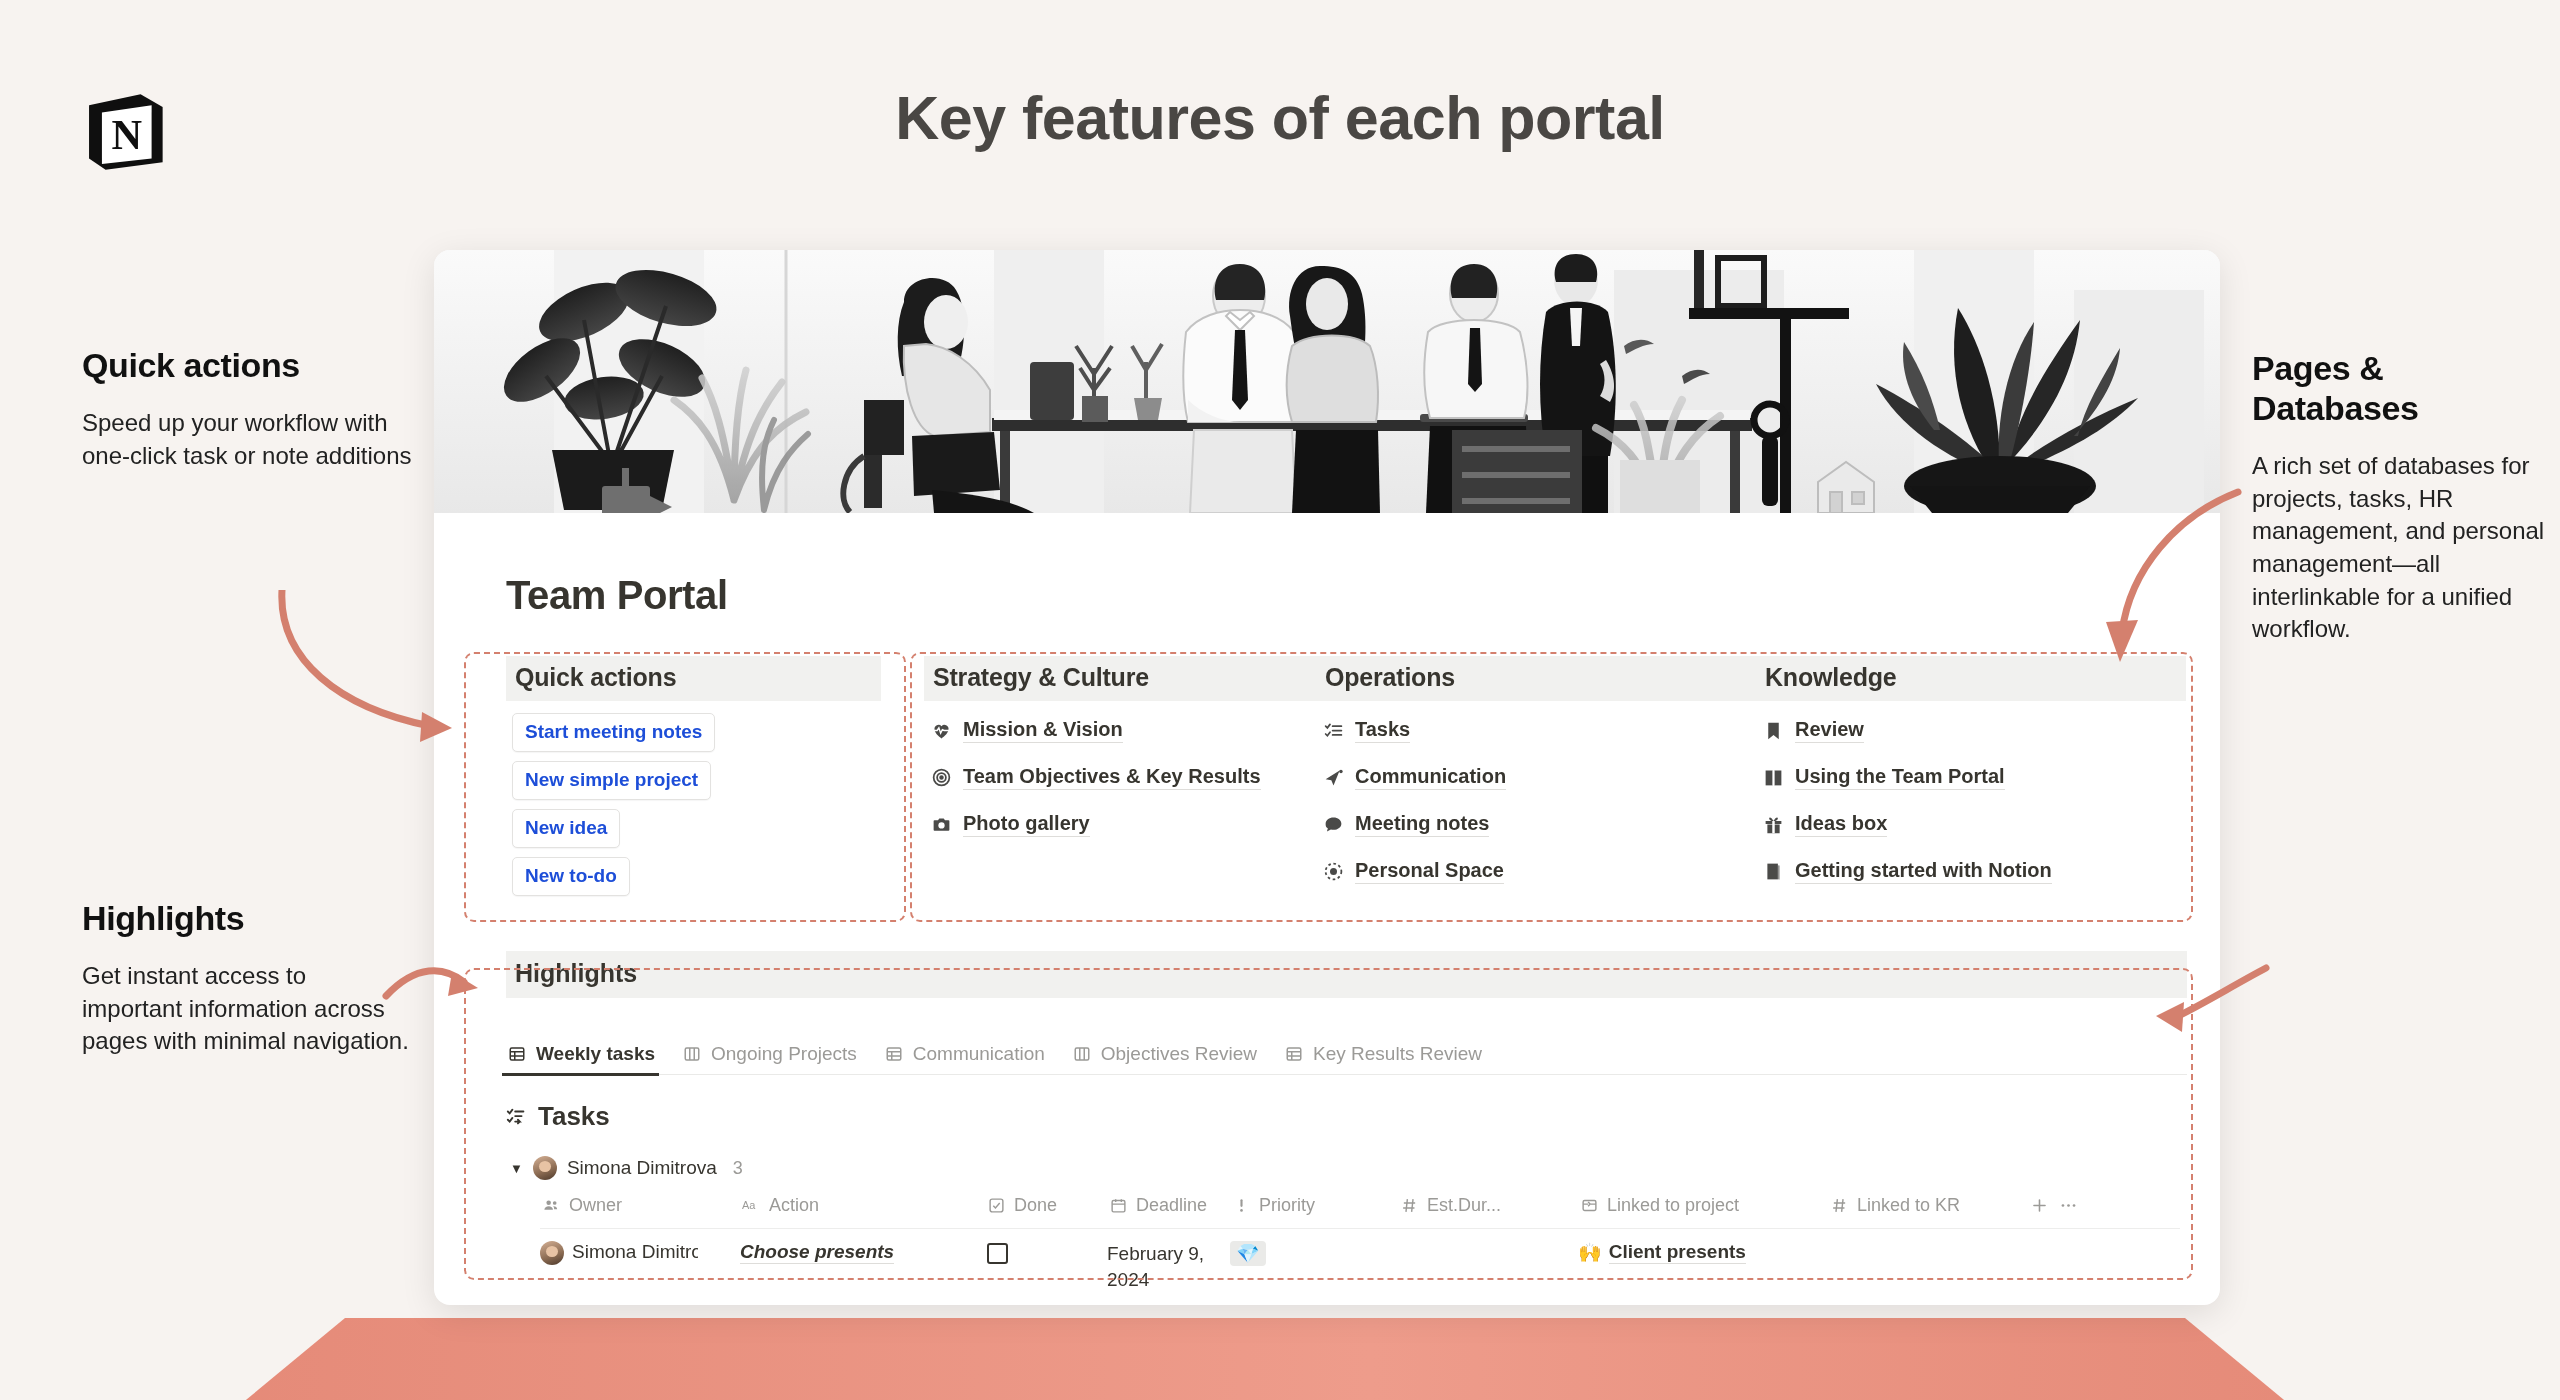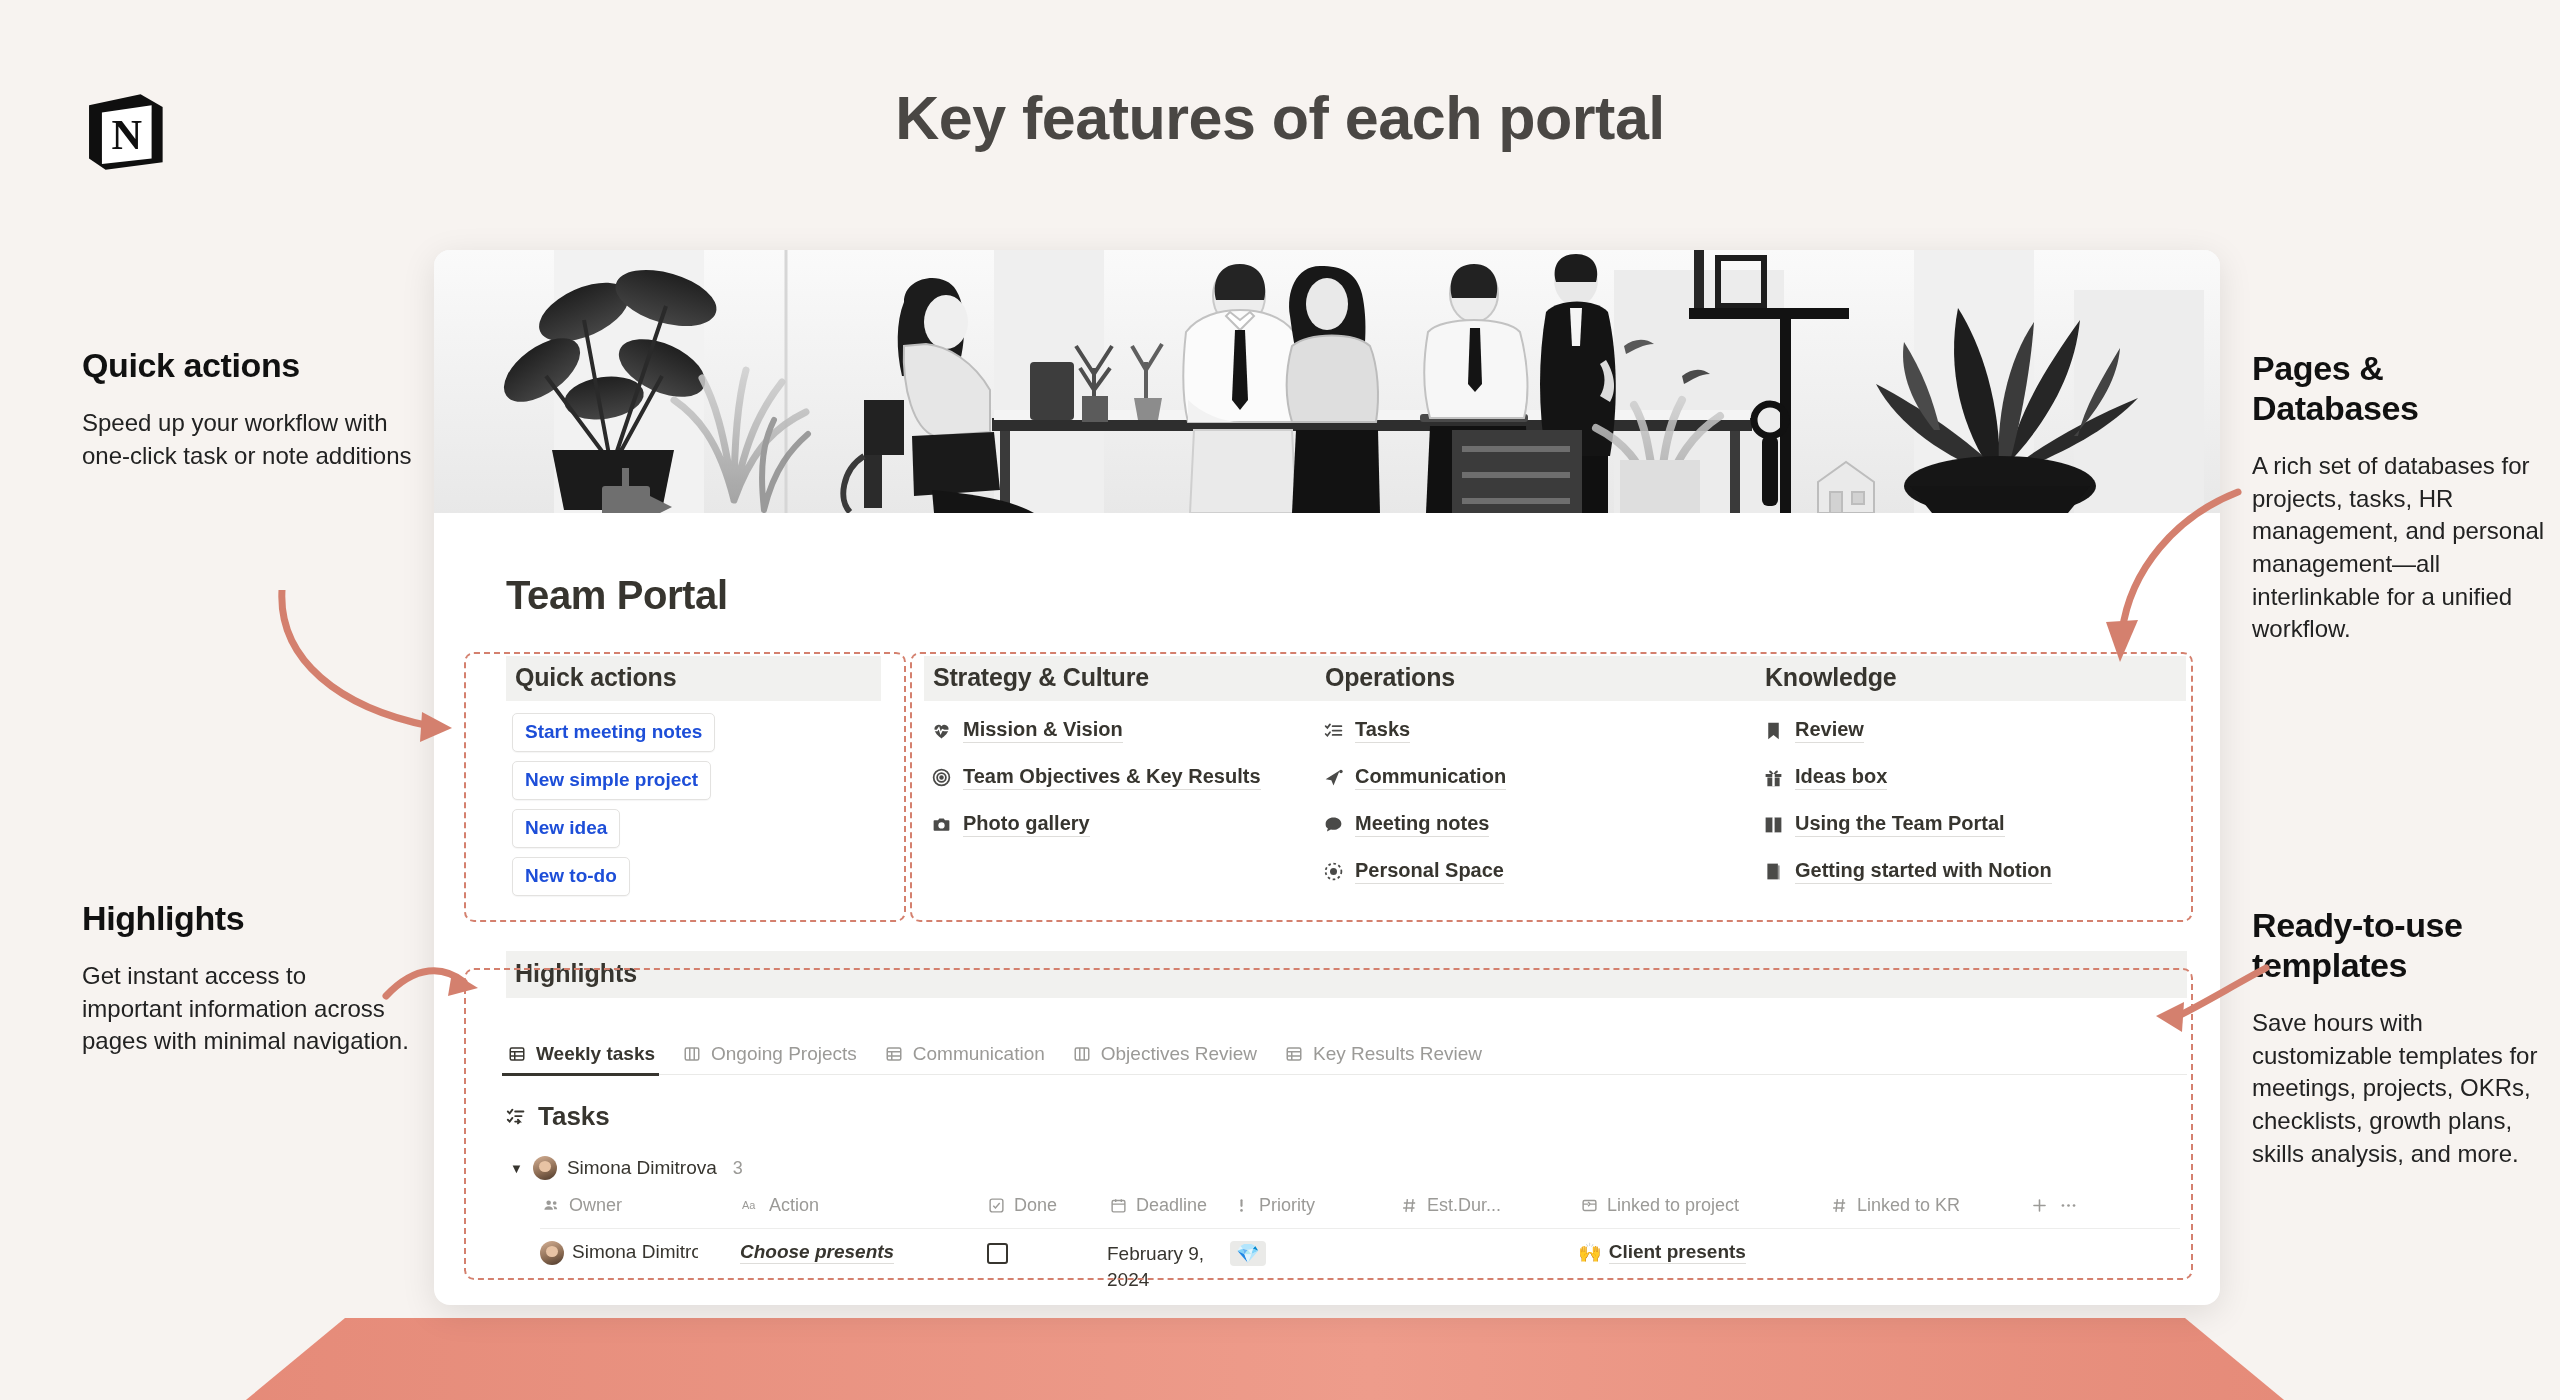--- a/index.html
+++ b/index.html
@@ -508,37 +508,37 @@
             <span class="ic">
                 <svg width="21" height="21" viewBox="0 0 24 24" fill="#4a4a48">
                   <path d="M6 3h12v19l-6-5-6 5z"></path>
                 </svg>
               </span>
             <span class="lbl">Review</span>
           </div>
           <div class="link-row">
             <span class="ic">
                 <svg width="21" height="21" viewBox="0 0 24 24" fill="#4a4a48">
+                  <path d="M3 4h8v17H3z"></path>
+                  <path d="M13 4h8v17h-8z"></path>
+                  <rect x="11" y="4" width="2" height="17" fill="#fff"></rect>
+                </svg>
+              </span>
+            <span class="lbl">Using the Team Portal</span>
+          </div>
+          <div class="link-row">
+            <span class="ic">
+                <svg width="21" height="21" viewBox="0 0 24 24" fill="#4a4a48">
                   <rect x="3" y="8" width="18" height="3.4"></rect>
                   <rect x="5" y="12" width="14" height="10"></rect>
                   <rect x="10.6" y="8" width="2.8" height="14" fill="#fff"></rect>
                   <path d="M12 8C9 8 7 6.6 7 5s2.4-2 5 3c2.6-5 5-4.6 5-3s-2 3-5 3z"></path>
                 </svg>
               </span>
             <span class="lbl">Ideas box</span>
-          </div>
-          <div class="link-row">
-            <span class="ic">
-                <svg width="21" height="21" viewBox="0 0 24 24" fill="#4a4a48">
-                  <path d="M3 4h8v17H3z"></path>
-                  <path d="M13 4h8v17h-8z"></path>
-                  <rect x="11" y="4" width="2" height="17" fill="#fff"></rect>
-                </svg>
-              </span>
-            <span class="lbl">Using the Team Portal</span>
           </div>
           <div class="link-row">
             <span class="ic">
                 <svg width="21" height="21" viewBox="0 0 24 24" fill="#4a4a48">
                   <path d="M5 3h12v18H5z"></path>
                   <path d="M17 5h2v16h-2z" opacity=".6"></path>
                 </svg>
               </span>
             <span class="lbl">Getting started with Notion</span>
           </div>
@@ -746,24 +746,20 @@
     <p>Speed up your workflow with one-click task or note additions</p>
   </div>
   <div class="ann" id="ann-high">
     <h3>Highlights</h3>
     <p>Get instant access to important information across pages with minimal navigation.</p>
   </div>
   <div class="ann" id="ann-pages">
     <h3>Pages &amp; Databases</h3>
     <p>A rich set of databases for projects, tasks, HR management, and personal management—all interlinkable for a unified workflow.</p>
   </div>
-  <div class="ann" id="ann-ready">
-    <h3>Ready-to-use templates</h3>
-    <p>Save hours with customizable templates for meetings, projects, OKRs, checklists, growth plans, skills analysis, and more.</p>
-  </div>
 
   <div class="arrow" id="arr-quick">
     <svg width="250" height="200" viewBox="0 0 250 200" xmlns="http://www.w3.org/2000/svg">
       <path d="M32 0 C28 70 90 118 180 136" stroke="#D4806E" stroke-width="7" fill="none" stroke-linecap="round"></path>
       <path d="M172 122 L202 138 L170 152 Z" fill="#D4806E"></path>
     </svg>
   </div>
 
   <div class="arrow" id="arr-high">
     <svg width="110" height="70" viewBox="0 0 110 70" xmlns="http://www.w3.org/2000/svg">

